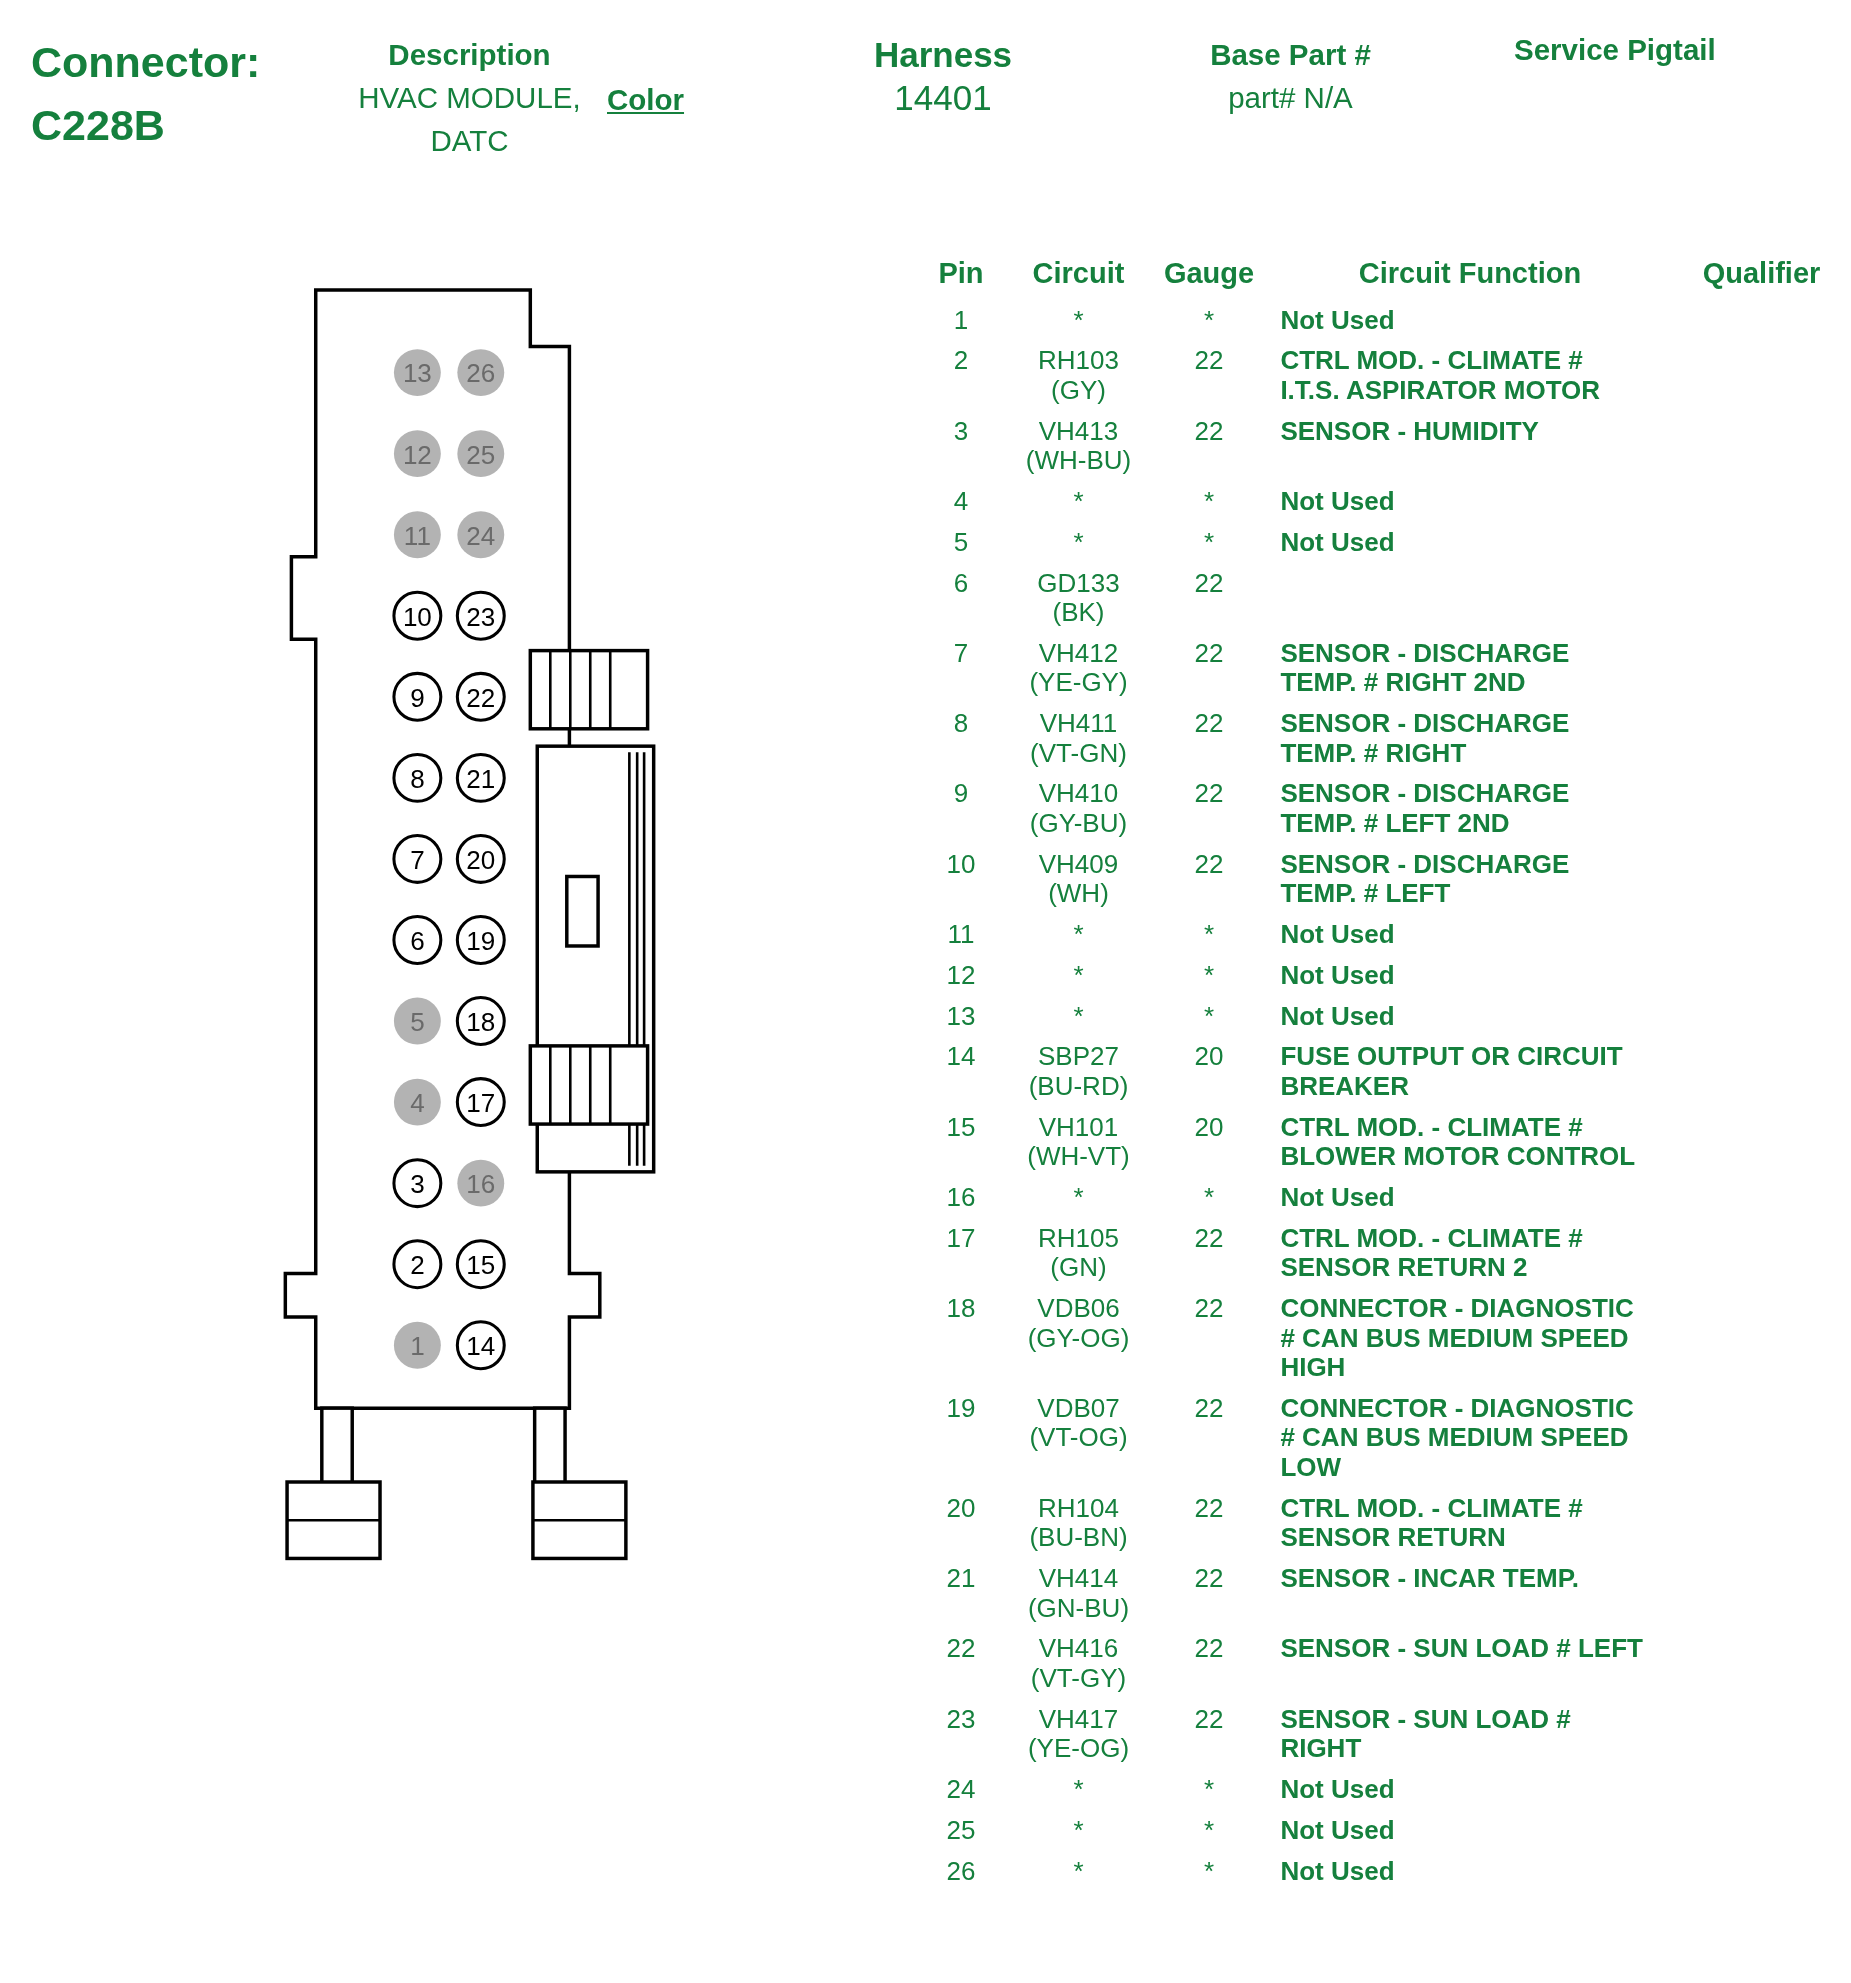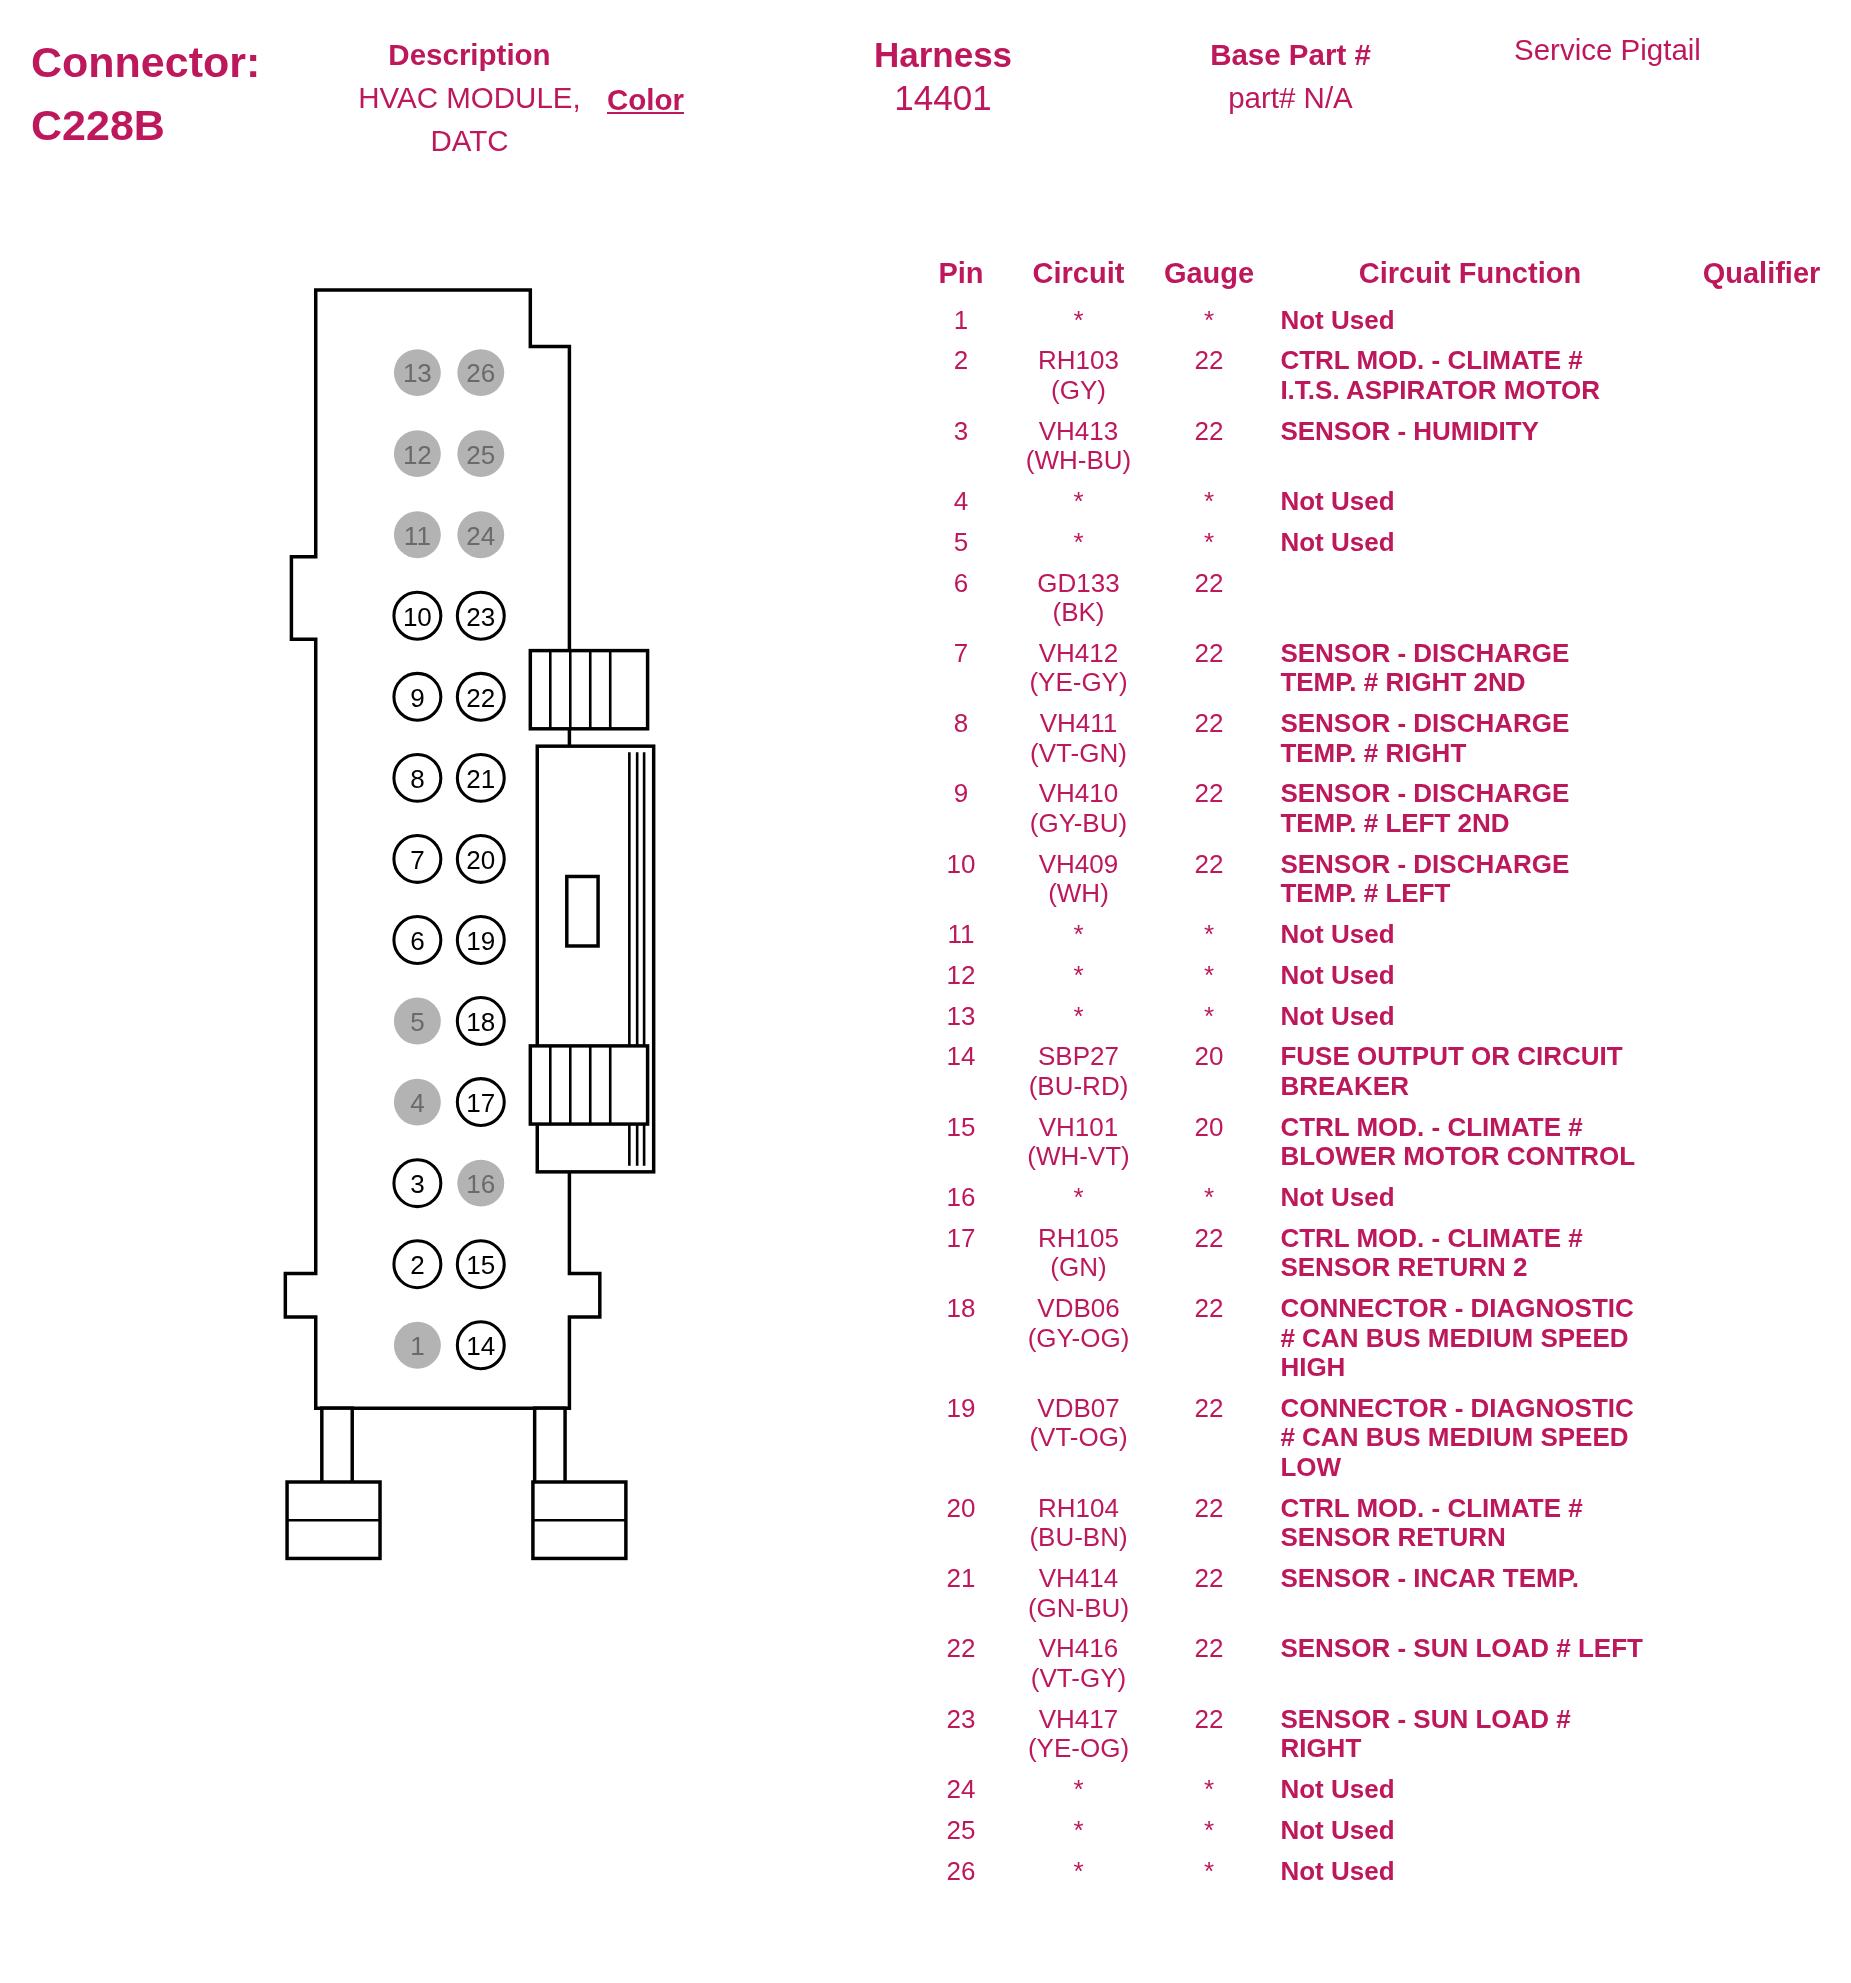--- a/index.html
+++ b/index.html
@@ -1,24 +1,24 @@
 <!DOCTYPE html>
 <html style="font-size:14px"><head>
 <meta charset="utf-8">
 <style>
   html,body{margin:0;padding:0;background:#fff;}
-  .page{position:relative;width:1851px;height:1983px;background:#fff;color:#be185d;
+  .page{position:relative;width:1851px;height:1983px;background:#fff;color:#15803d;
         font-family:"Liberation Sans",sans-serif;overflow:hidden;}
   .b{font-weight:bold;}
   .connector-title{position:absolute;left:31px;top:31px;font-size:43px;font-weight:bold;line-height:63px;}
   .desc-block{position:absolute;left:339px;top:33px;width:261px;text-align:center;font-size:29.5px;line-height:43px;}
   .color-label{position:absolute;left:607px;top:83px;font-size:29.5px;font-weight:bold;text-decoration:underline;}
   .harness-block{position:absolute;left:817px;top:33px;width:252px;text-align:center;font-size:35px;line-height:43px;}
   .basepart-block{position:absolute;left:1147px;top:33px;width:287px;text-align:center;font-size:29.5px;line-height:43px;}
-  .pigtail-label{position:absolute;left:1514px;top:33px;font-size:29.5px;font-weight:normal;}
+  .pigtail-label{position:absolute;left:1514px;top:33px;font-size:29.5px;font-weight:bold;}
   .connector-svg{position:absolute;left:261px;top:274px;}
   .ptable{position:absolute;left:913px;top:257px;width:939px;font-size:26px;}
   .thead,.trow{display:grid;grid-template-columns:96px 139px 122px 400px 183px;}
   .thead{font-weight:bold;font-size:29px;margin-bottom:15.6px;}
   .thead>div{text-align:center;}
   .trow{margin-bottom:11.3px;line-height:29.5px;}
   .cell{white-space:pre-line;}
   .c-pin,.c-circuit,.c-gauge,.c-qual{text-align:center;}
   .c-func{text-align:left;padding-left:10.4px;font-weight:bold;}
 </style>

